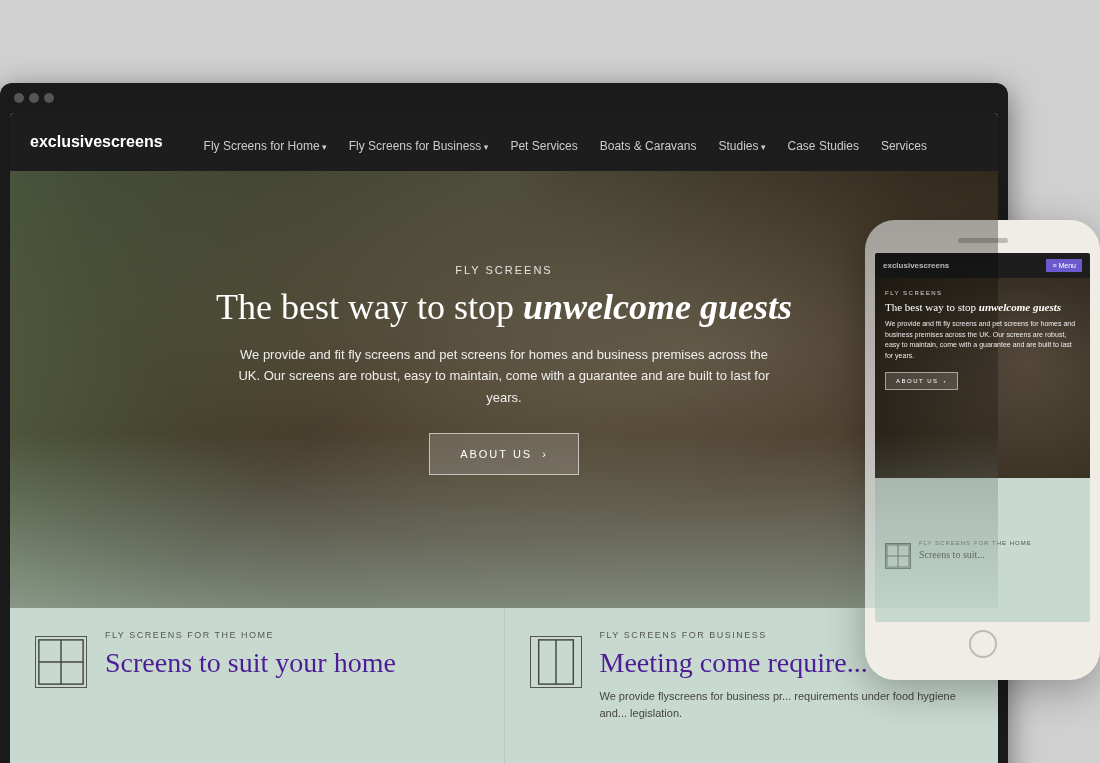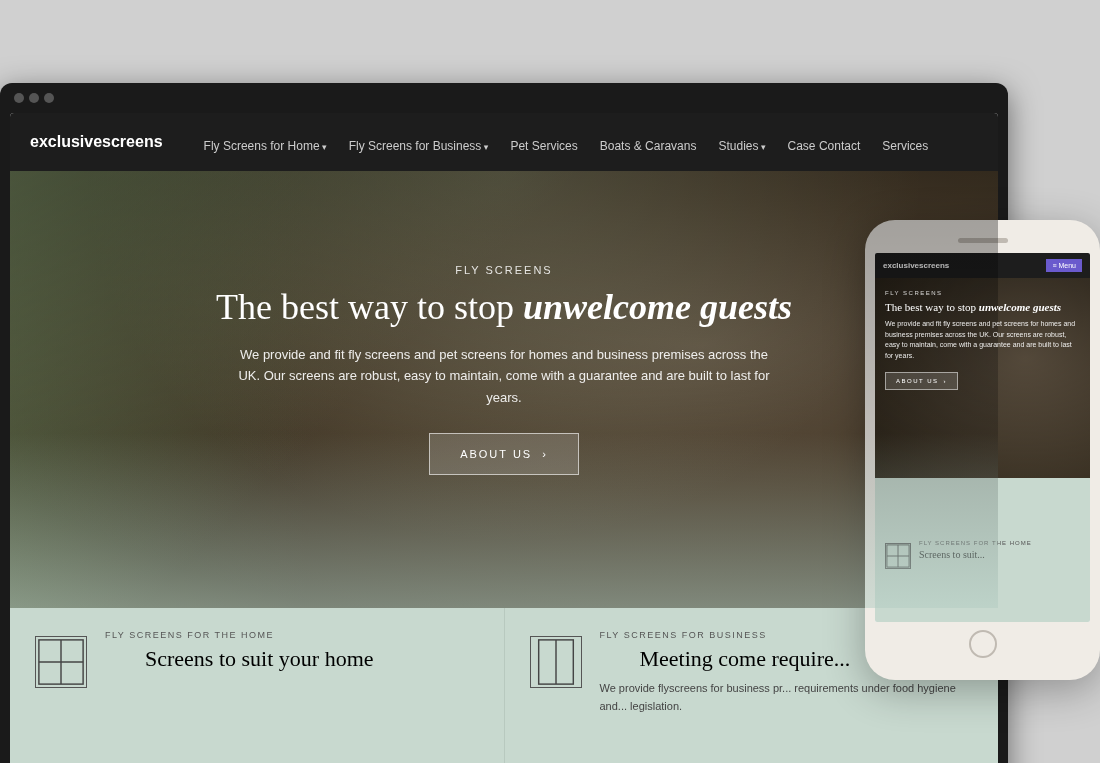--- a/index.html
+++ b/index.html
@@ -213,26 +213,25 @@
     .card-label {
       font-family: 'Arial', sans-serif;
       font-size: 9px;
       letter-spacing: 1.5px;
       text-transform: uppercase;
       color: #555;
       margin-bottom: 6px;
     }
     .card-title {
       font-family: 'Georgia', serif;
-      font-size: 22px;
-      color: #000000;
+      font-size: 28px;
+      color: #4c1d95;
       font-weight: 400;
       margin-bottom: 8px;
       line-height: 1.2;
-      margin-left: 40px;
     }
     .card-desc {
       font-family: 'Arial', sans-serif;
       font-size: 11px;
       color: #444;
       line-height: 1.6;
     }
 
     
     .phone-mockup {
@@ -403,21 +402,21 @@
       <nav class="nav-bar">
         <div class="nav-logo">
           <span>exclusive</span><span>screens</span>
         </div>
         <ul class="nav-items">
           <li class="has-arrow">Fly Screens for Home</li>
           <li class="has-arrow">Fly Screens for Business</li>
           <li>Pet Services</li>
           <li>Boats &amp; Caravans</li>
           <li class="has-arrow">Studies</li>
-          <li>Case Contact</li>
+          <li>Case Studies</li>
           <li>Services</li>
         </ul>
       </nav>
 
       <div class="hero">
         <div class="hero-img-sim"></div>
         <div class="hero-bg"></div>
         <div class="hero-content">
           <p class="hero-subtitle">FLY SCREENS</p>
           <h1 class="hero-title">

